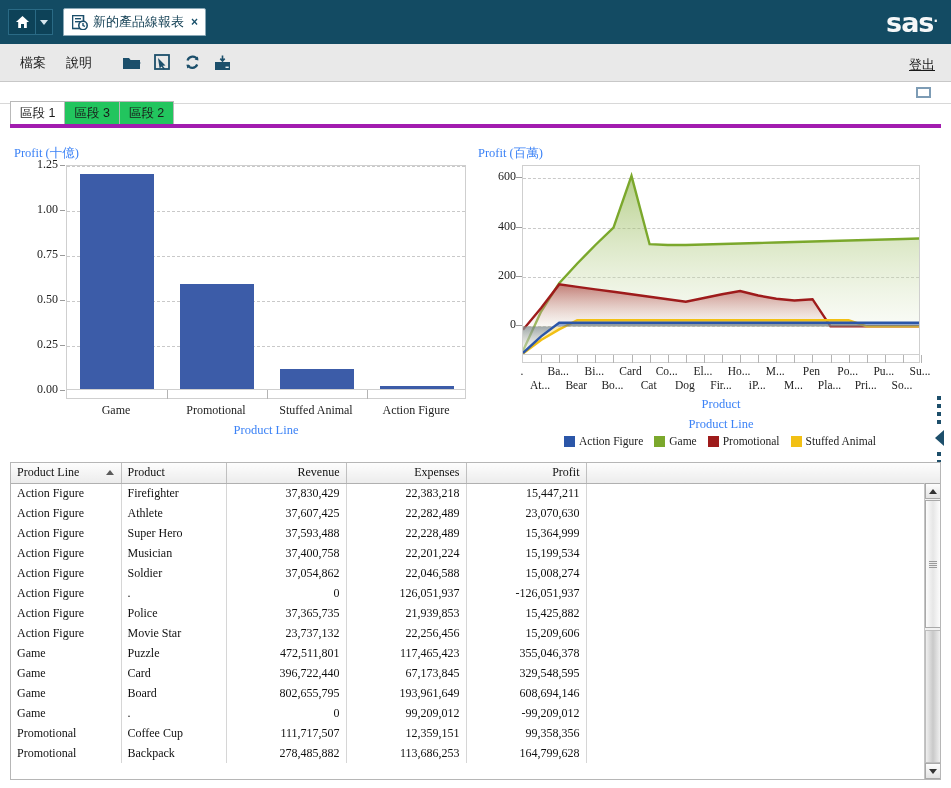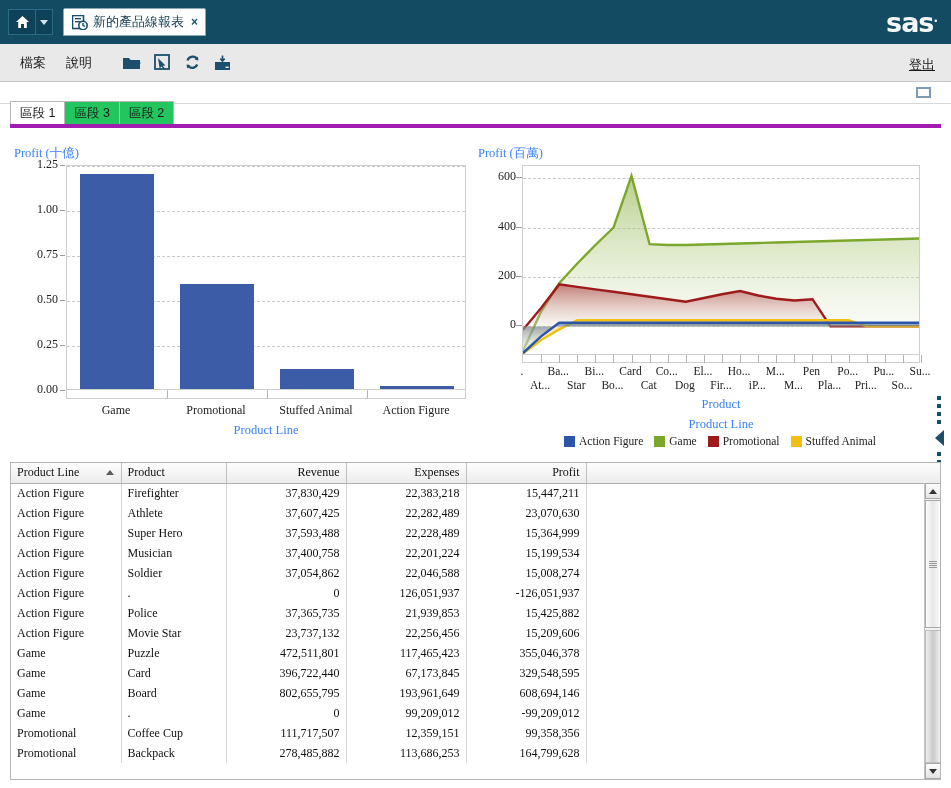--- a/index.html
+++ b/index.html
@@ -392,21 +392,21 @@
           <div class="lc-xtick" style="left: 325.636px;"></div>
           <div class="lc-xtick" style="left: 343.727px;"></div>
           <div class="lc-xtick" style="left: 361.818px;"></div>
           <div class="lc-xtick" style="left: 379.909px;"></div>
           <div class="lc-xtick" style="left: 398px;"></div>
         </div>
       <div id="lcXLabels">
           <div class="lc-xlabel" style="left: 30px; width: 44px; top: 220px;">.</div>
           <div class="lc-xlabel" style="left: 48.0909px; width: 44px; top: 234px;">At...</div>
           <div class="lc-xlabel" style="left: 66.1818px; width: 44px; top: 220px;">Ba...</div>
-          <div class="lc-xlabel" style="left: 84.2727px; width: 44px; top: 234px;">Star</div>
+          <div class="lc-xlabel" style="left: 84.2727px; width: 44px; top: 234px;">Bear</div>
           <div class="lc-xlabel" style="left: 102.364px; width: 44px; top: 220px;">Bi...</div>
           <div class="lc-xlabel" style="left: 120.455px; width: 44px; top: 234px;">Bo...</div>
           <div class="lc-xlabel" style="left: 138.545px; width: 44px; top: 220px;">Card</div>
           <div class="lc-xlabel" style="left: 156.636px; width: 44px; top: 234px;">Cat</div>
           <div class="lc-xlabel" style="left: 174.727px; width: 44px; top: 220px;">Co...</div>
           <div class="lc-xlabel" style="left: 192.818px; width: 44px; top: 234px;">Dog</div>
           <div class="lc-xlabel" style="left: 210.909px; width: 44px; top: 220px;">El...</div>
           <div class="lc-xlabel" style="left: 229px; width: 44px; top: 234px;">Fir...</div>
           <div class="lc-xlabel" style="left: 247.091px; width: 44px; top: 220px;">Ho...</div>
           <div class="lc-xlabel" style="left: 265.182px; width: 44px; top: 234px;">iP...</div>

